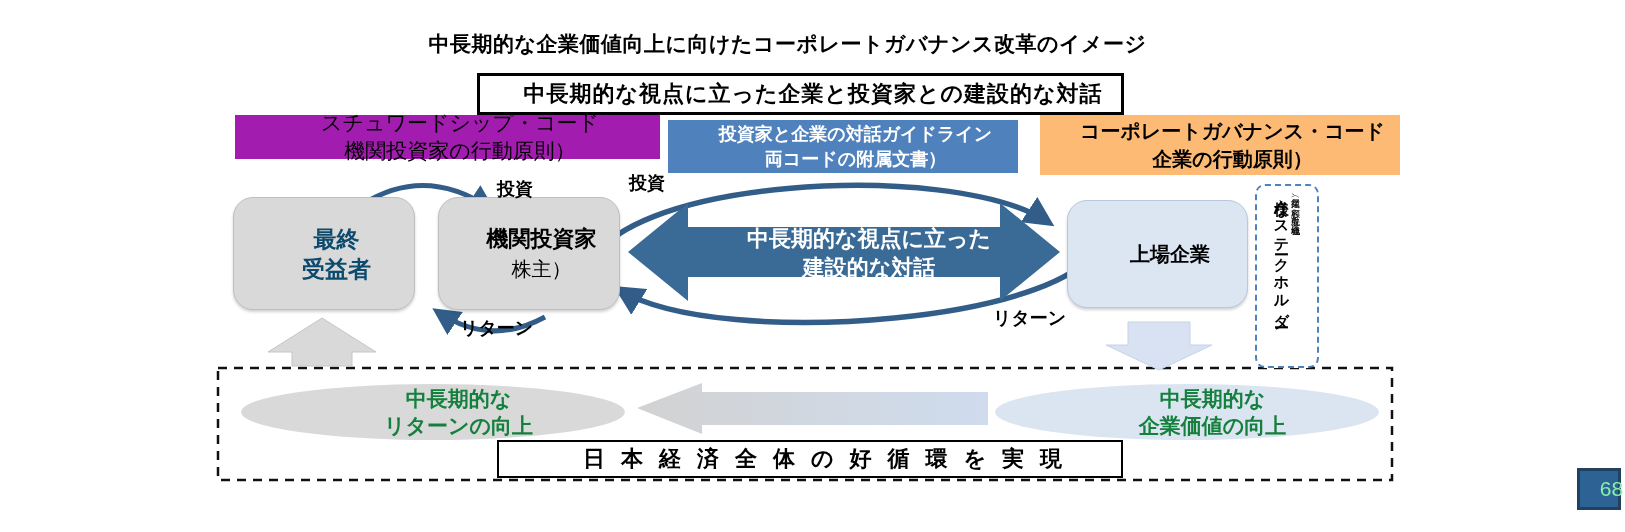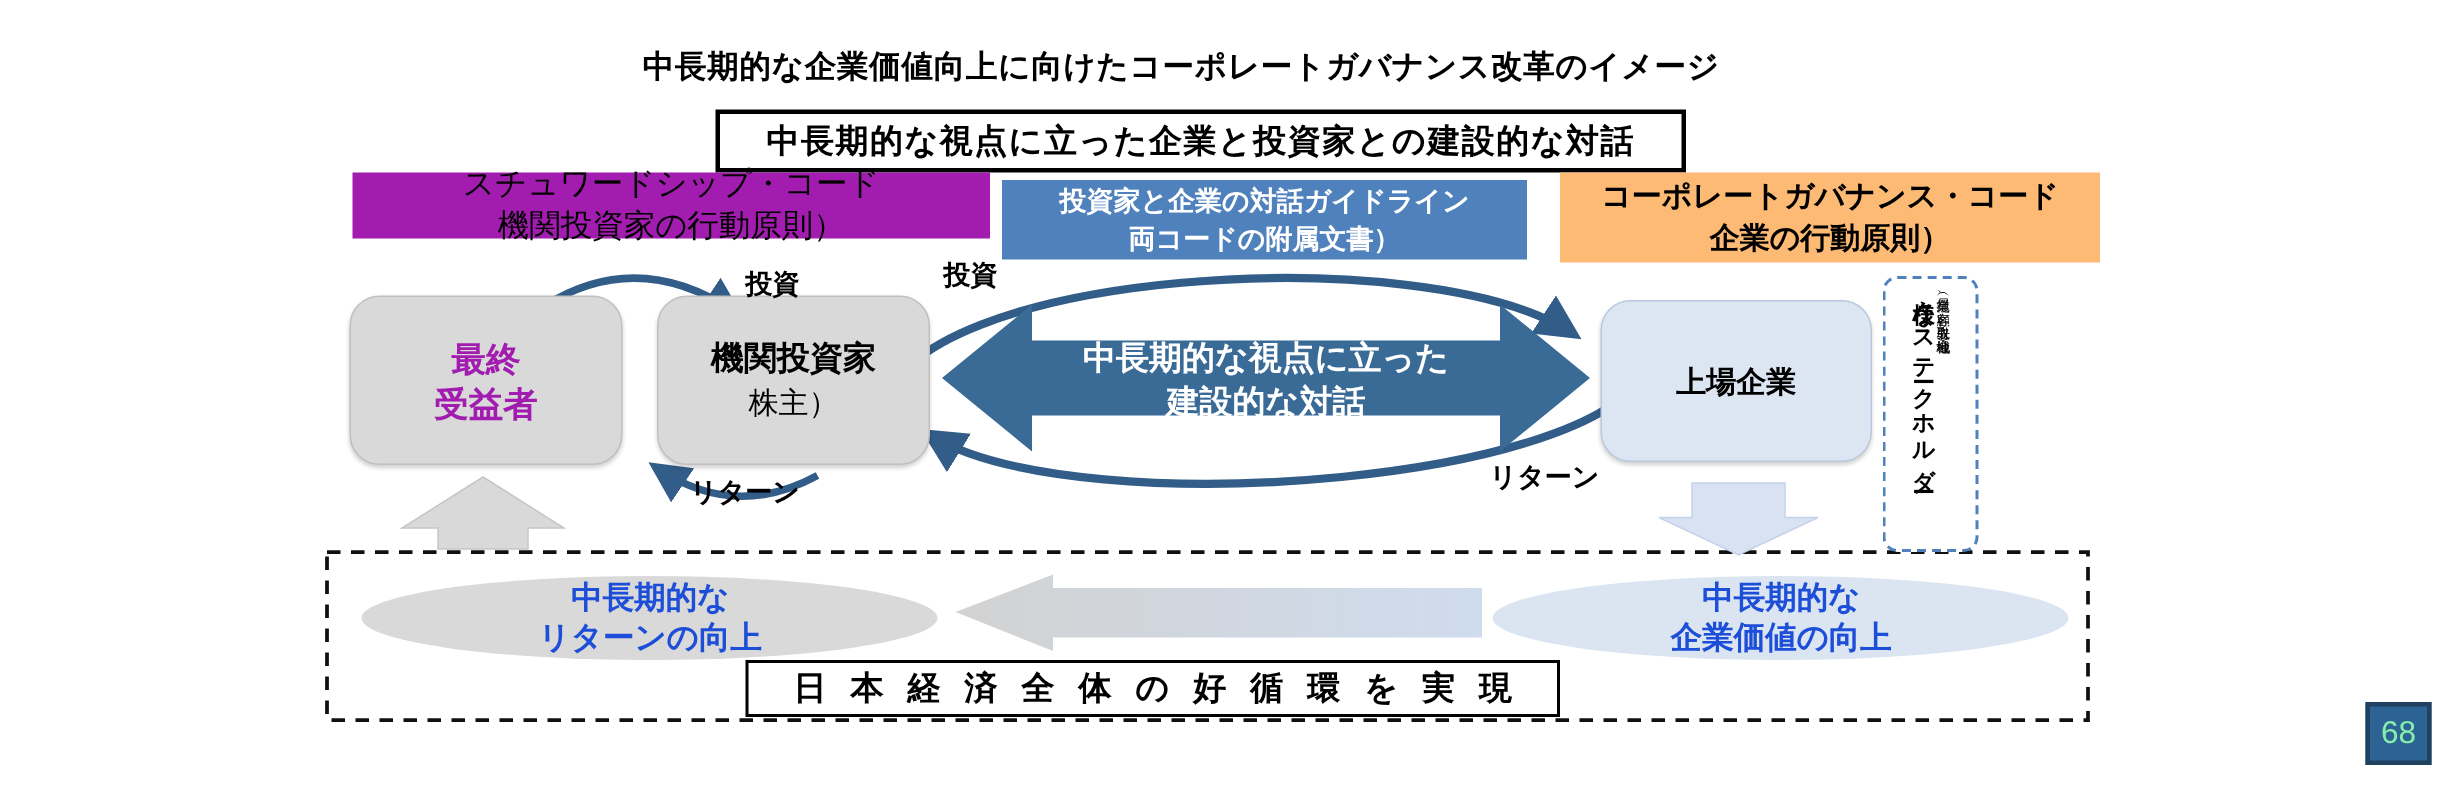--- a/index.html
+++ b/index.html
@@ -1,36 +1,36 @@
 <!DOCTYPE html>
 <html><head>
 <meta charset="utf-8">
 <style>
   html,body{margin:0;padding:0;background:#ffffff;}
   body{font-family:"Liberation Sans","DejaVu Sans",sans-serif;}
   #canvas{position:relative;width:1625px;height:532px;background:#fff;overflow:hidden;}
   .abs{position:absolute;}
-  .ctr{display:flex;flex-direction:column;align-items:center;justify-content:center;text-align:center;}
+  .ctr{display:flex;flex-direction:column;align-items:center;justify-content:center;text-align:center;padding-left:25px;}
 
   #title{left:0;top:30px;width:1575px;text-align:center;font-size:21px;font-weight:bold;color:#000;letter-spacing:.5px;}
 
   #top-banner{left:477px;top:73px;width:647px;height:42px;border:3px solid #000;background:#fff;
               font-size:22px;font-weight:bold;color:#000;letter-spacing:1px;box-sizing:border-box;}
 
   .code-bar{box-sizing:border-box;}
   #bar-stewardship{left:235px;top:115px;width:425px;height:44px;background:#a21caf;
                    font-size:21px;font-weight:normal;color:#000;line-height:28px;}
   #bar-guideline{left:668px;top:120px;width:350px;height:53px;background:#4f81bd;
                  font-size:18px;font-weight:bold;color:#fff;line-height:25px;}
   #bar-governance{left:1040px;top:115px;width:360px;height:60px;background:#fdba74;
                   font-size:20px;font-weight:bold;color:#000;line-height:28px;}
 
   .entity{border-radius:20px;box-shadow:0 2px 3px rgba(0,0,0,.18);box-sizing:border-box;}
   #box-beneficiary{left:233px;top:197px;width:182px;height:113px;background:#d9d9d9;border:1px solid #bfbfbf;
-                   font-size:23px;font-weight:bold;color:#a21caf;line-height:30px;}
+                   font-size:23px;font-weight:bold;color:#0c4a6e;line-height:30px;}
   #box-investor{left:438px;top:197px;width:182px;height:113px;background:#d9d9d9;border:1px solid #bfbfbf;
                 color:#000;line-height:30px;}
   #box-investor .l1{font-size:22px;font-weight:bold;}
   #box-investor .l2{font-size:20px;font-weight:normal;}
   #box-company{left:1067px;top:200px;width:181px;height:108px;background:#dce6f2;border:1px solid #b9c8de;
                font-size:20px;font-weight:bold;color:#000;}
 
   #stakeholder-box{left:1255px;top:184px;width:64px;height:184px;border:2px dashed #4f81bd;border-radius:10px;
                    background:#fff;box-sizing:border-box;display:flex;flex-direction:row;align-items:flex-start;
                    justify-content:center;padding-top:4px;}
@@ -40,25 +40,25 @@
                           margin-left:1px;margin-top:2px;}
 
   .flow-label{font-size:18px;font-weight:bold;color:#000;}
   #lbl-invest-left{left:497px;top:177px;}
   #lbl-invest-right{left:629px;top:171px;}
   #lbl-return-left{left:460px;top:316px;}
   #lbl-return-right{left:993px;top:306px;}
 
   #dialogue-text{left:688px;top:222px;width:312px;height:62px;color:#fff;font-size:22px;font-weight:bold;line-height:29px;}
 
-  .outcome-text{width:385px;color:#1d4ed8;font-size:21px;font-weight:bold;line-height:27px;}
+  .outcome-text{width:385px;color:#15803d;font-size:21px;font-weight:bold;line-height:27px;}
   #outcome-returns{left:241px;top:385px;}
   #outcome-value{left:995px;top:385px;}
 
-  #goal-box{left:497px;top:440px;width:543px;height:38px;border:2px solid #000;background:#fff;box-sizing:border-box;
+  #goal-box{left:497px;top:440px;width:626px;height:38px;border:2px solid #000;background:#fff;box-sizing:border-box;
             font-size:22px;font-weight:bold;color:#000;letter-spacing:16px;text-indent:16px;}
 
   #page-badge{left:1577px;top:468px;width:44px;height:42px;background:#2d6394;border:3px solid #20415f;
               box-sizing:border-box;color:#86efac;font-size:21px;}
 
   svg{position:absolute;left:0;top:0;pointer-events:none;}
 </style>
 </head>
 <body>
 

